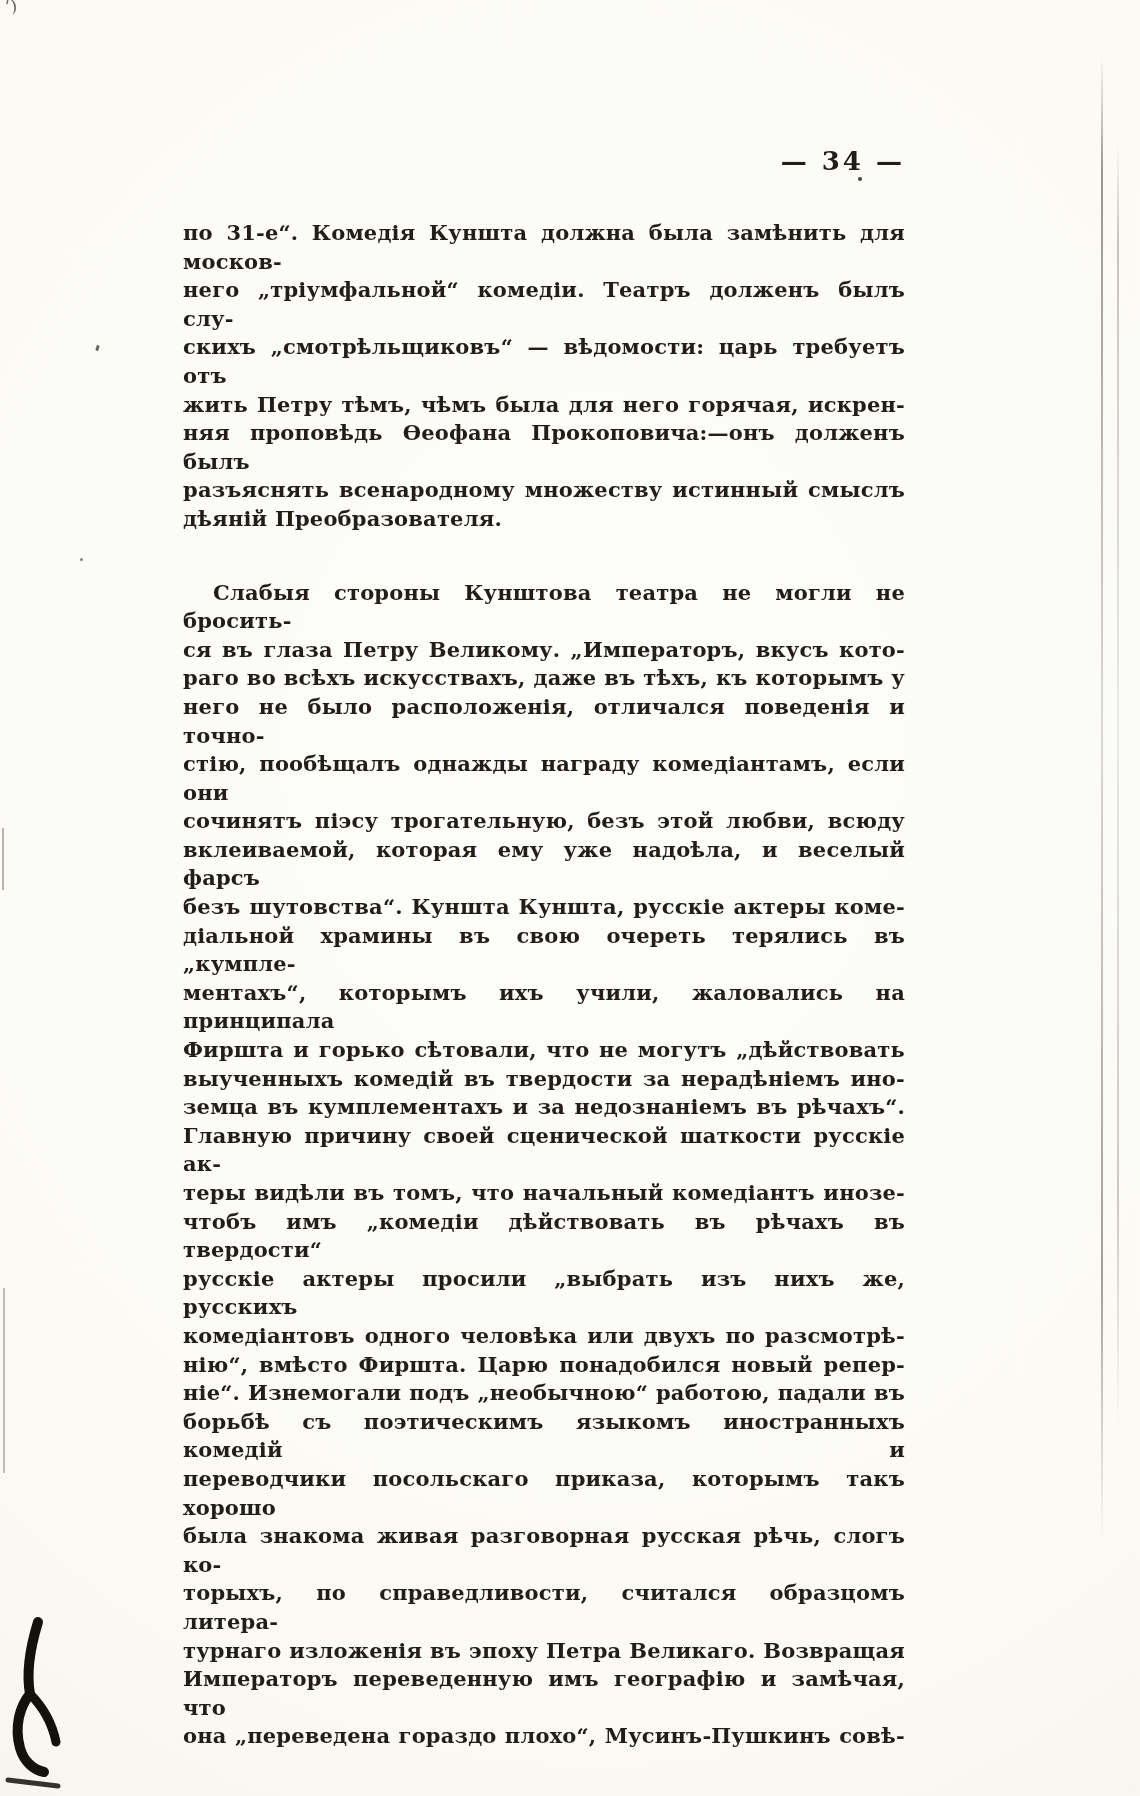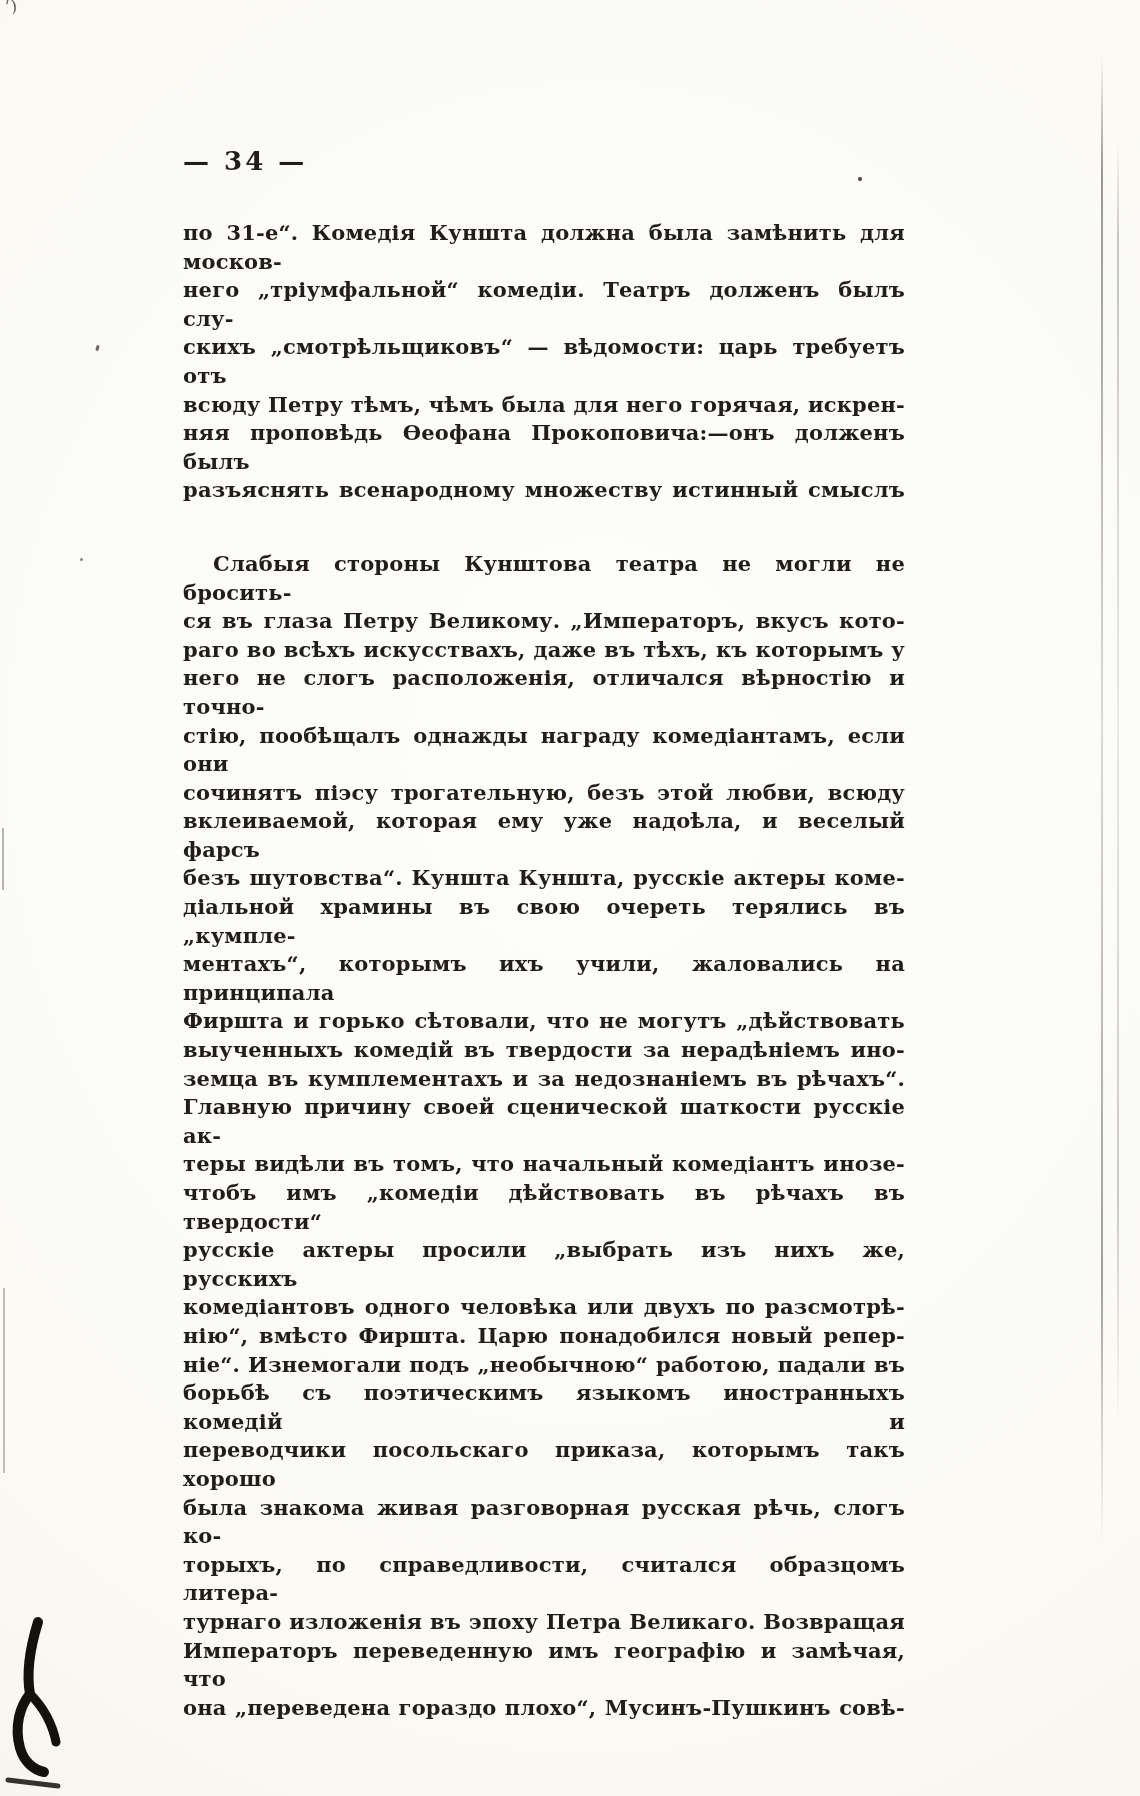--- a/index.html
+++ b/index.html
@@ -14,21 +14,21 @@
     font-family:"DejaVu Serif","Liberation Serif",serif;
   }
   .page{
     position:relative;width:1140px;height:1796px;overflow:hidden;
     color:var(--ink);
     background:radial-gradient(ellipse 130% 95% at 52% 42%, #fdfdfb 0%, var(--paper) 55%, #f1eee5 100%);
     font-weight:700;
   }
   .page-number{
     position:absolute;left:183px;top:146px;width:722px;
-    text-align:left;font-size:26px;letter-spacing:3px;
+    text-align:right;font-size:26px;letter-spacing:3px;
   }
   .corner-mark{
     position:absolute;left:5px;top:-4px;font-size:17px;color:#4a443c;
     font-weight:400;transform:rotate(-8deg);opacity:.85;
   }
   .text-block{
     position:absolute;left:183px;top:219px;width:722px;
     font-size:21px;line-height:28.6px;letter-spacing:.2px;
   }
   .line{
@@ -65,27 +65,28 @@
 
   <div class="page-number">— 34 —</div>
   <div class="speck speck-1"></div>
   <div class="speck speck-2"></div>
   <div class="speck speck-3"></div>
 
   <div class="text-block">
       <div class="line">по 31-е“. Комедія Куншта должна была замѣнить для москов-</div>
       <div class="line">него „тріумфальной“ комедіи. Театръ долженъ былъ слу-</div>
       <div class="line">скихъ „смотрѣльщиковъ“ — вѣдомости: царь требуетъ отъ</div>
-      <div class="line">всюду Петру тѣмъ, чѣмъ была для него горячая, искрен-</div>
+      <div class="line">жить Петру тѣмъ, чѣмъ была для него горячая, искрен-</div>
       <div class="line">няя проповѣдь Ѳеофана Прокоповича:—онъ долженъ былъ</div>
       <div class="line">разъяснять всенародному множеству истинный смыслъ</div>
+      <div class="line last">дѣяній Преобразователя.</div>
       <div class="line indent">Слабыя стороны Кунштова театра не могли не бросить-</div>
       <div class="line">ся въ глаза Петру Великому. „Императоръ, вкусъ кото-</div>
       <div class="line">раго во всѣхъ искусствахъ, даже въ тѣхъ, къ которымъ у</div>
-      <div class="line">него не слогъ расположенія, отличался вѣрностію и точно-</div>
+      <div class="line">него не было расположенія, отличался поведенія и точно-</div>
       <div class="line">стію, пообѣщалъ однажды награду комедіантамъ, если они</div>
       <div class="line">сочинятъ піэсу трогательную, безъ этой любви, всюду</div>
       <div class="line">вклеиваемой, которая ему уже надоѣла, и веселый фарсъ</div>
       <div class="line">безъ шутовства“. Куншта Куншта, русскіе актеры коме-</div>
       <div class="line">діальной храмины въ свою очереть терялись въ „кумпле-</div>
       <div class="line">ментахъ“, которымъ ихъ учили, жаловались на принципала</div>
       <div class="line">Фиршта и горько сѣтовали, что не могутъ „дѣйствовать</div>
       <div class="line">выученныхъ комедій въ твердости за нерадѣніемъ ино-</div>
       <div class="line">земца въ кумплементахъ и за недознаніемъ въ рѣчахъ“.</div>
       <div class="line">Главную причину своей сценической шаткости русскіе ак-</div>

